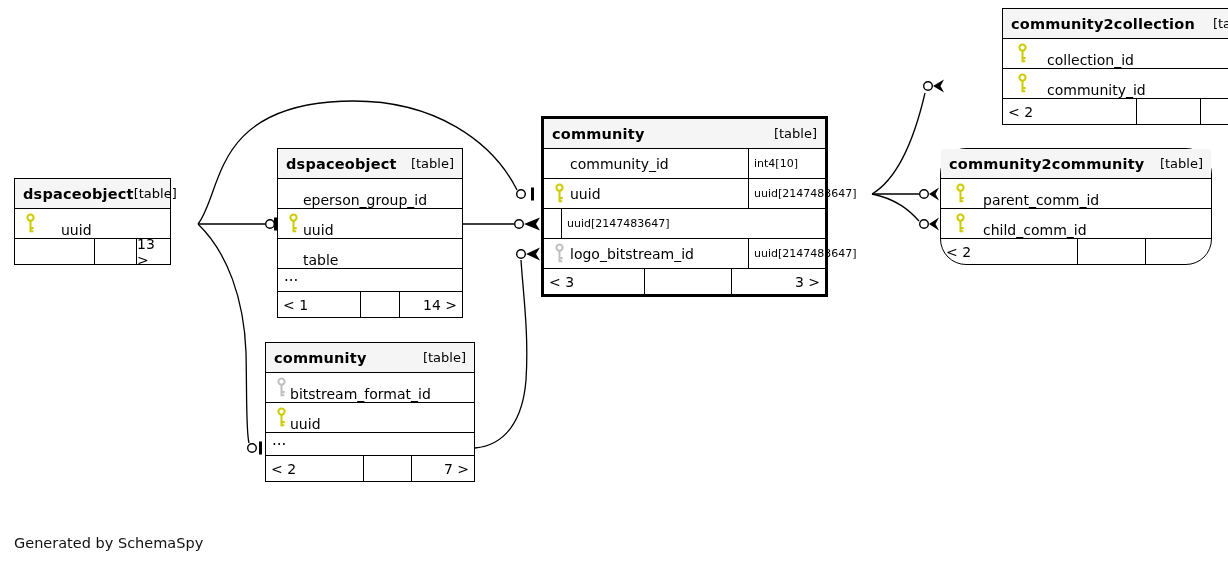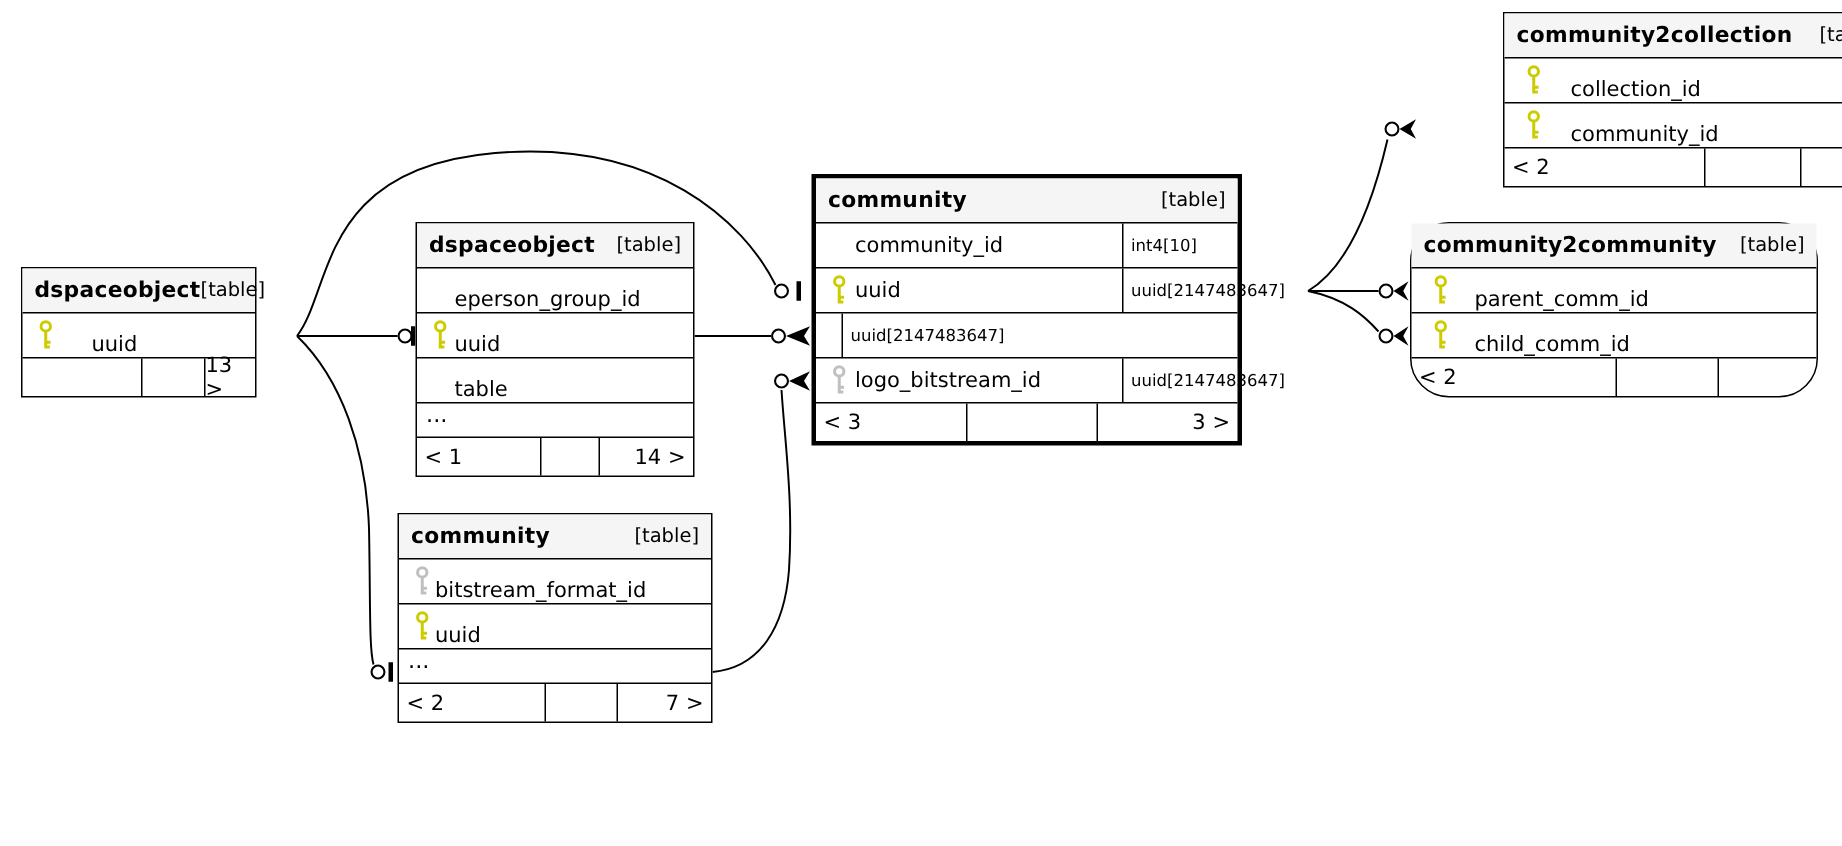--- a/index.html
+++ b/index.html
@@ -269,13 +269,14 @@
       </span>
       <span class="lbl">child_comm_id</span>
     </div>
     <div class="ftr">
       <div class="fc first" style="flex:0 0 136px;">&lt; 2</div>
       <div class="fc" style="flex:0 0 68px;"></div>
       <div class="fc last"></div>
     </div>
   </div>
 
+  <div class="note">Generated by SchemaSpy</div>
 </div>
 
 </body></html>

